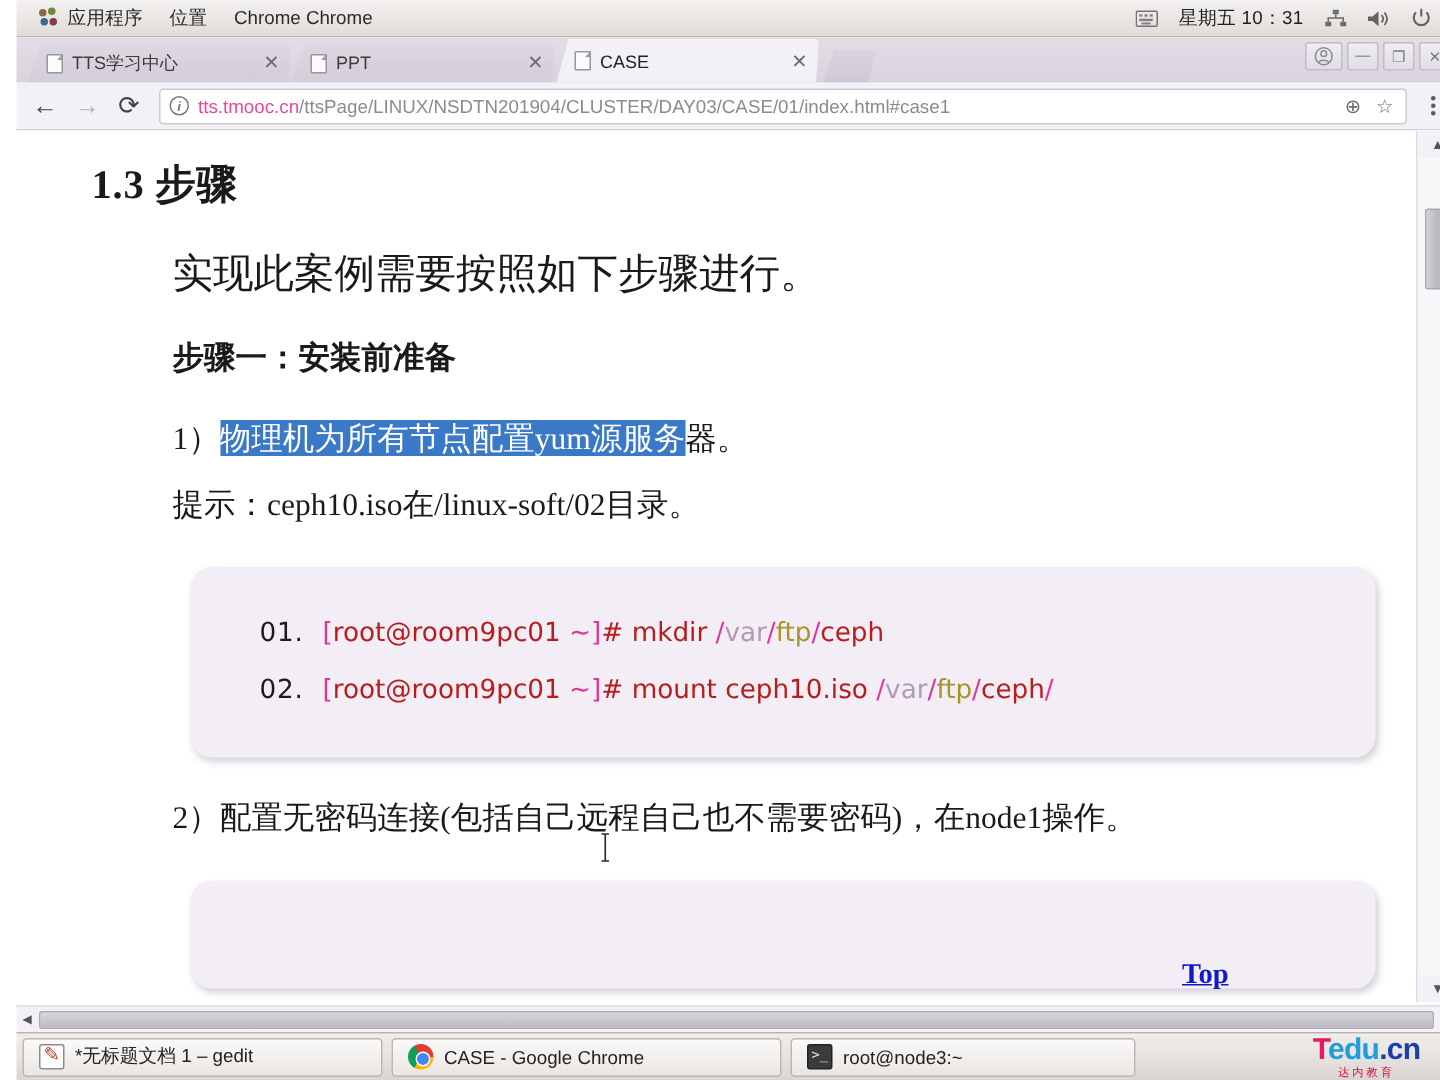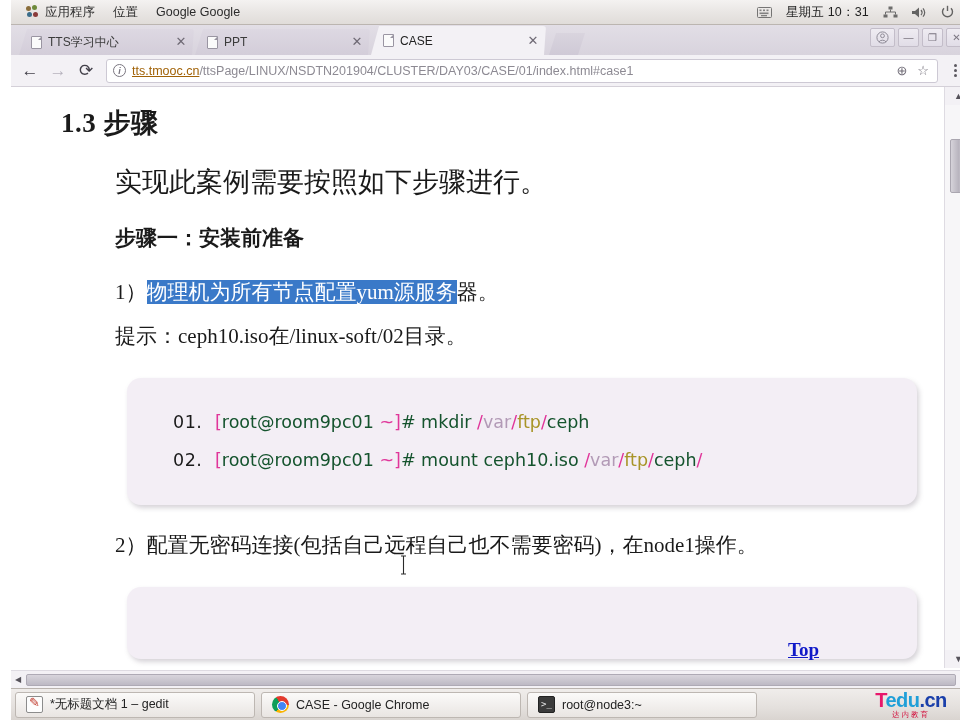--- a/index.html
+++ b/index.html
@@ -105,21 +105,21 @@
     background: #fff; border: 1px solid #cdc9d4; border-radius: 3px;
     display: flex; align-items: center; padding: 0 6px; gap: 6px;
     font-size: 12.5px; overflow: hidden;
   }
   .info-ico {
     width: 13px; height: 13px; border: 1.3px solid #7a7680; border-radius: 50%;
     display: flex; align-items: center; justify-content: center;
     font-size: 9px; font-weight: bold; color: #7a7680; font-style: italic;
     flex: 0 0 auto;
   }
-  .url-host { color: #a16207; text-decoration: underline; }
+  .url-host { color: #ec4899; }
   .url-path { color: #8d8a93; }
   .url-wrap { flex: 1 1 auto; white-space: nowrap; overflow: hidden; }
   .omni-ico { color: #6f6b76; font-size: 13px; flex: 0 0 auto; padding: 0 2px; }
   .menu-btn {
     width: 20px; display: flex; flex-direction: column; align-items: center; gap: 2px;
   }
   .menu-btn span { width: 3px; height: 3px; border-radius: 50%; background: #5b5860; }
 
   
   .viewport {
@@ -156,21 +156,21 @@
   .code-line {
     display: flex; align-items: baseline; font-size: 17.5px;
     padding: 7px 0 7px 0; line-height: 1.35; white-space: nowrap;
   }
   .ln { width: 88px; padding-left: 46px; color: #1b1b1b; letter-spacing: .5px; }
   .c-br { color: #e0359a; }
   .c-tilde { color: #e0359a; }
   .c-slash { color: #e0359a; }
   .c-var { color: #b29ab6; }
   .c-ftp { color: #a89427; }
-  .c-plain { color: #14532d; }
+  .c-plain { color: #b91c1c; }
 
   .top-link {
     position: absolute; left: 777px; top: 552px;
     font-family: "Liberation Serif", serif;
     font-size: 19px; font-weight: bold; color: #1019c8;
     text-decoration: underline;
   }
   .cursor-ibeam {
     position: absolute; left: 389px; top: 468px; width: 7px; height: 20px;
     z-index: 9;
@@ -276,21 +276,21 @@
             <i></i>
             <i></i>
             <i></i>
           </span>
         <span>应用程序</span>
       </div>
       <div class="panel-item">
         <span>位置</span>
       </div>
       <div class="panel-item">
-        <span>Google Google</span>
+        <span>Chrome Chrome</span>
       </div>
     </div>
     <div class="panel-right">
       <span class="tray-icon">
         <svg width="15" height="13" viewBox="0 0 15 13">
             <rect x="0.5" y="1.5" width="14" height="10" rx="1" fill="none" stroke="#555" stroke-width="1"></rect>
             <rect x="2.5" y="3.5" width="2" height="1.6" fill="#666"></rect>
             <rect x="6" y="3.5" width="2" height="1.6" fill="#666"></rect>
             <rect x="9.5" y="3.5" width="2" height="1.6" fill="#666"></rect>
             <rect x="2.5" y="6.5" width="9" height="1.6" fill="#666"></rect>

